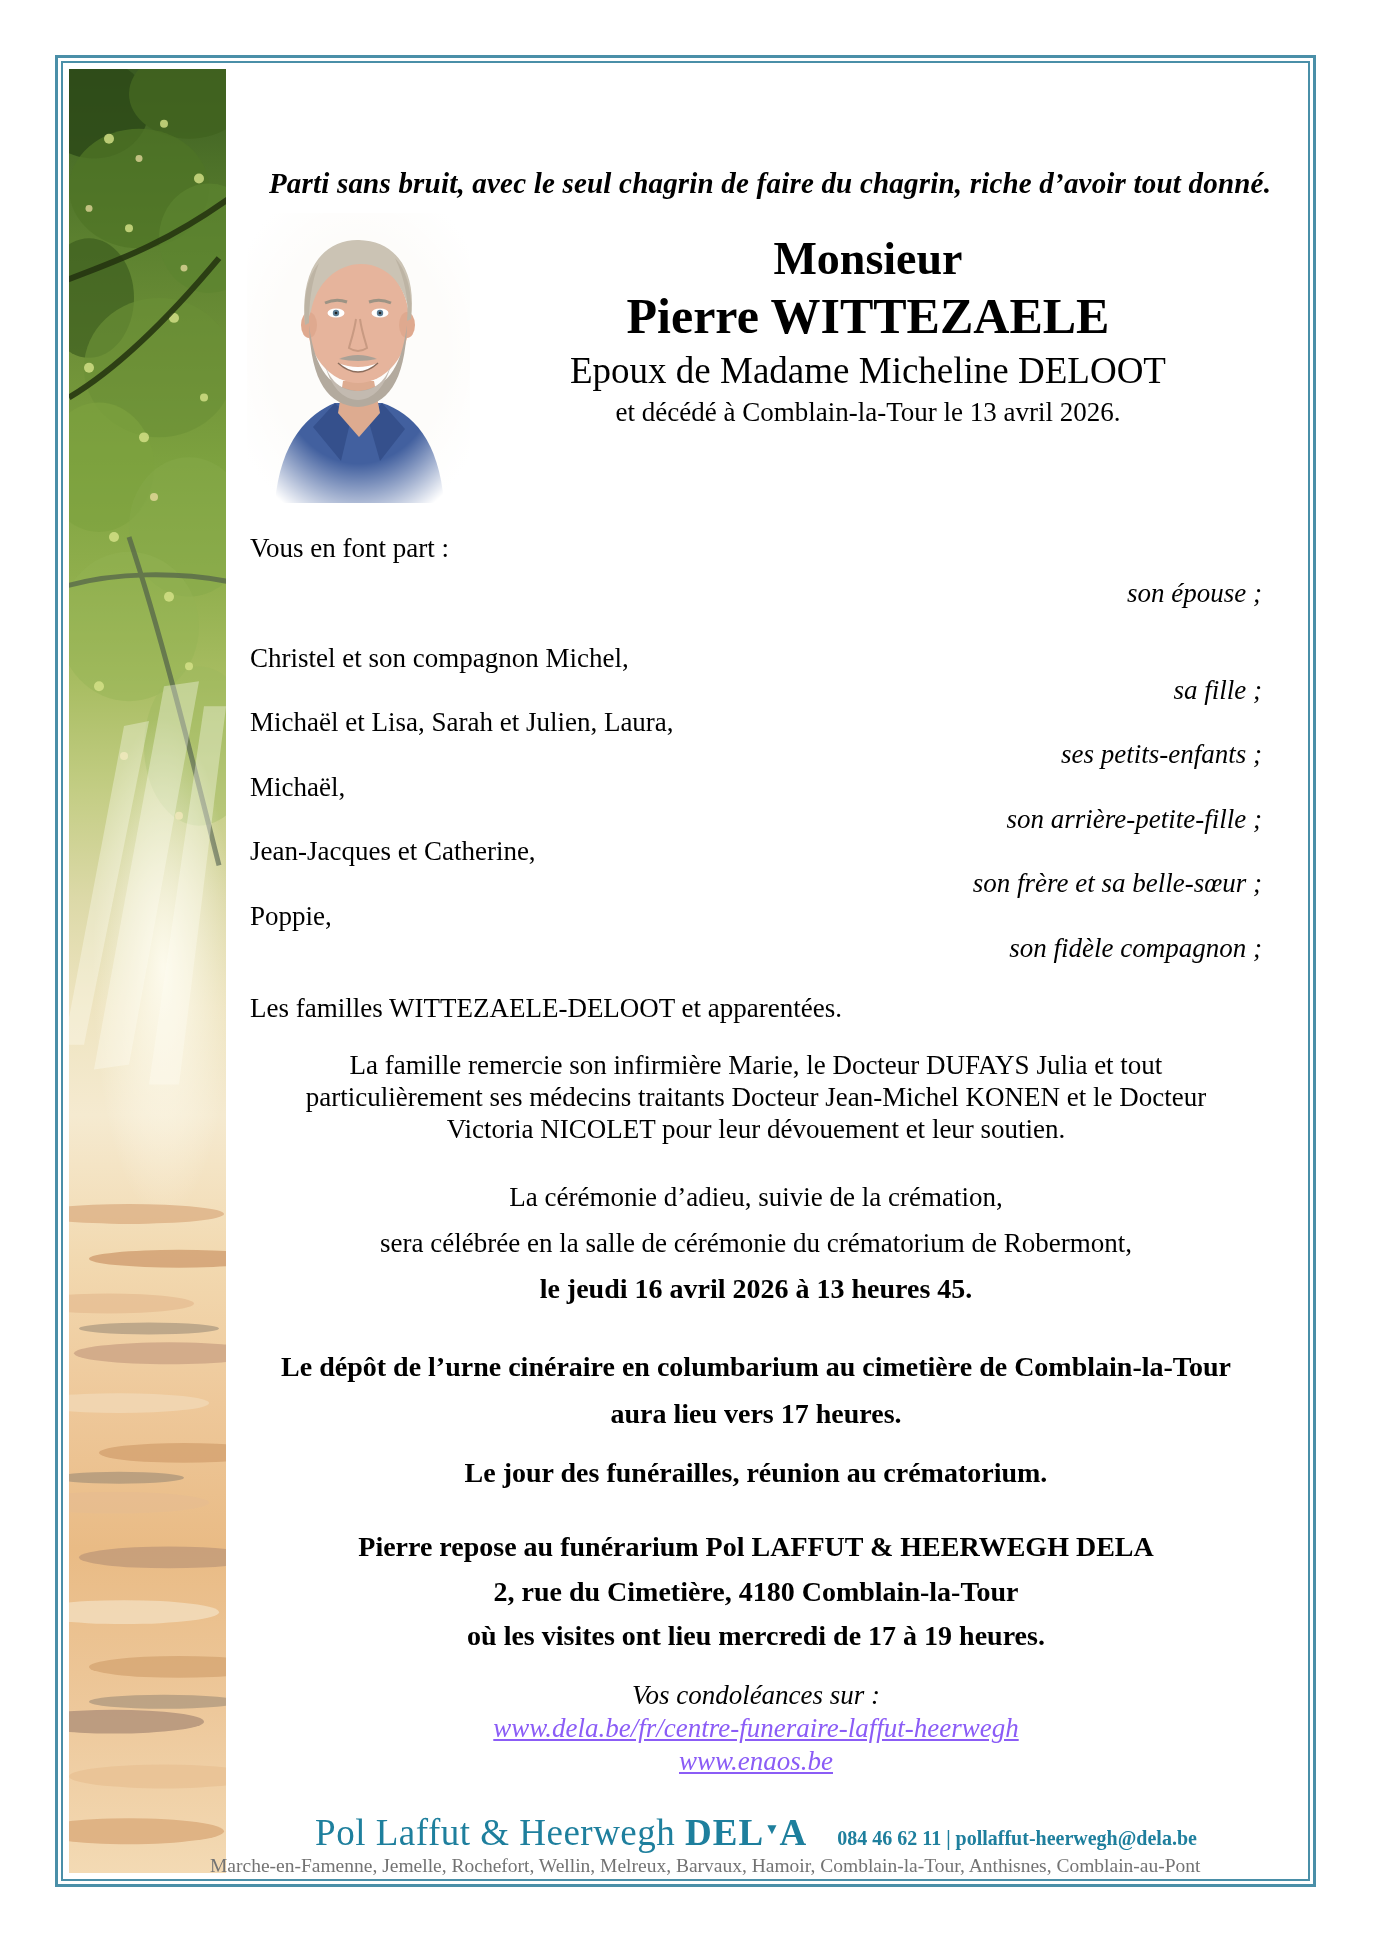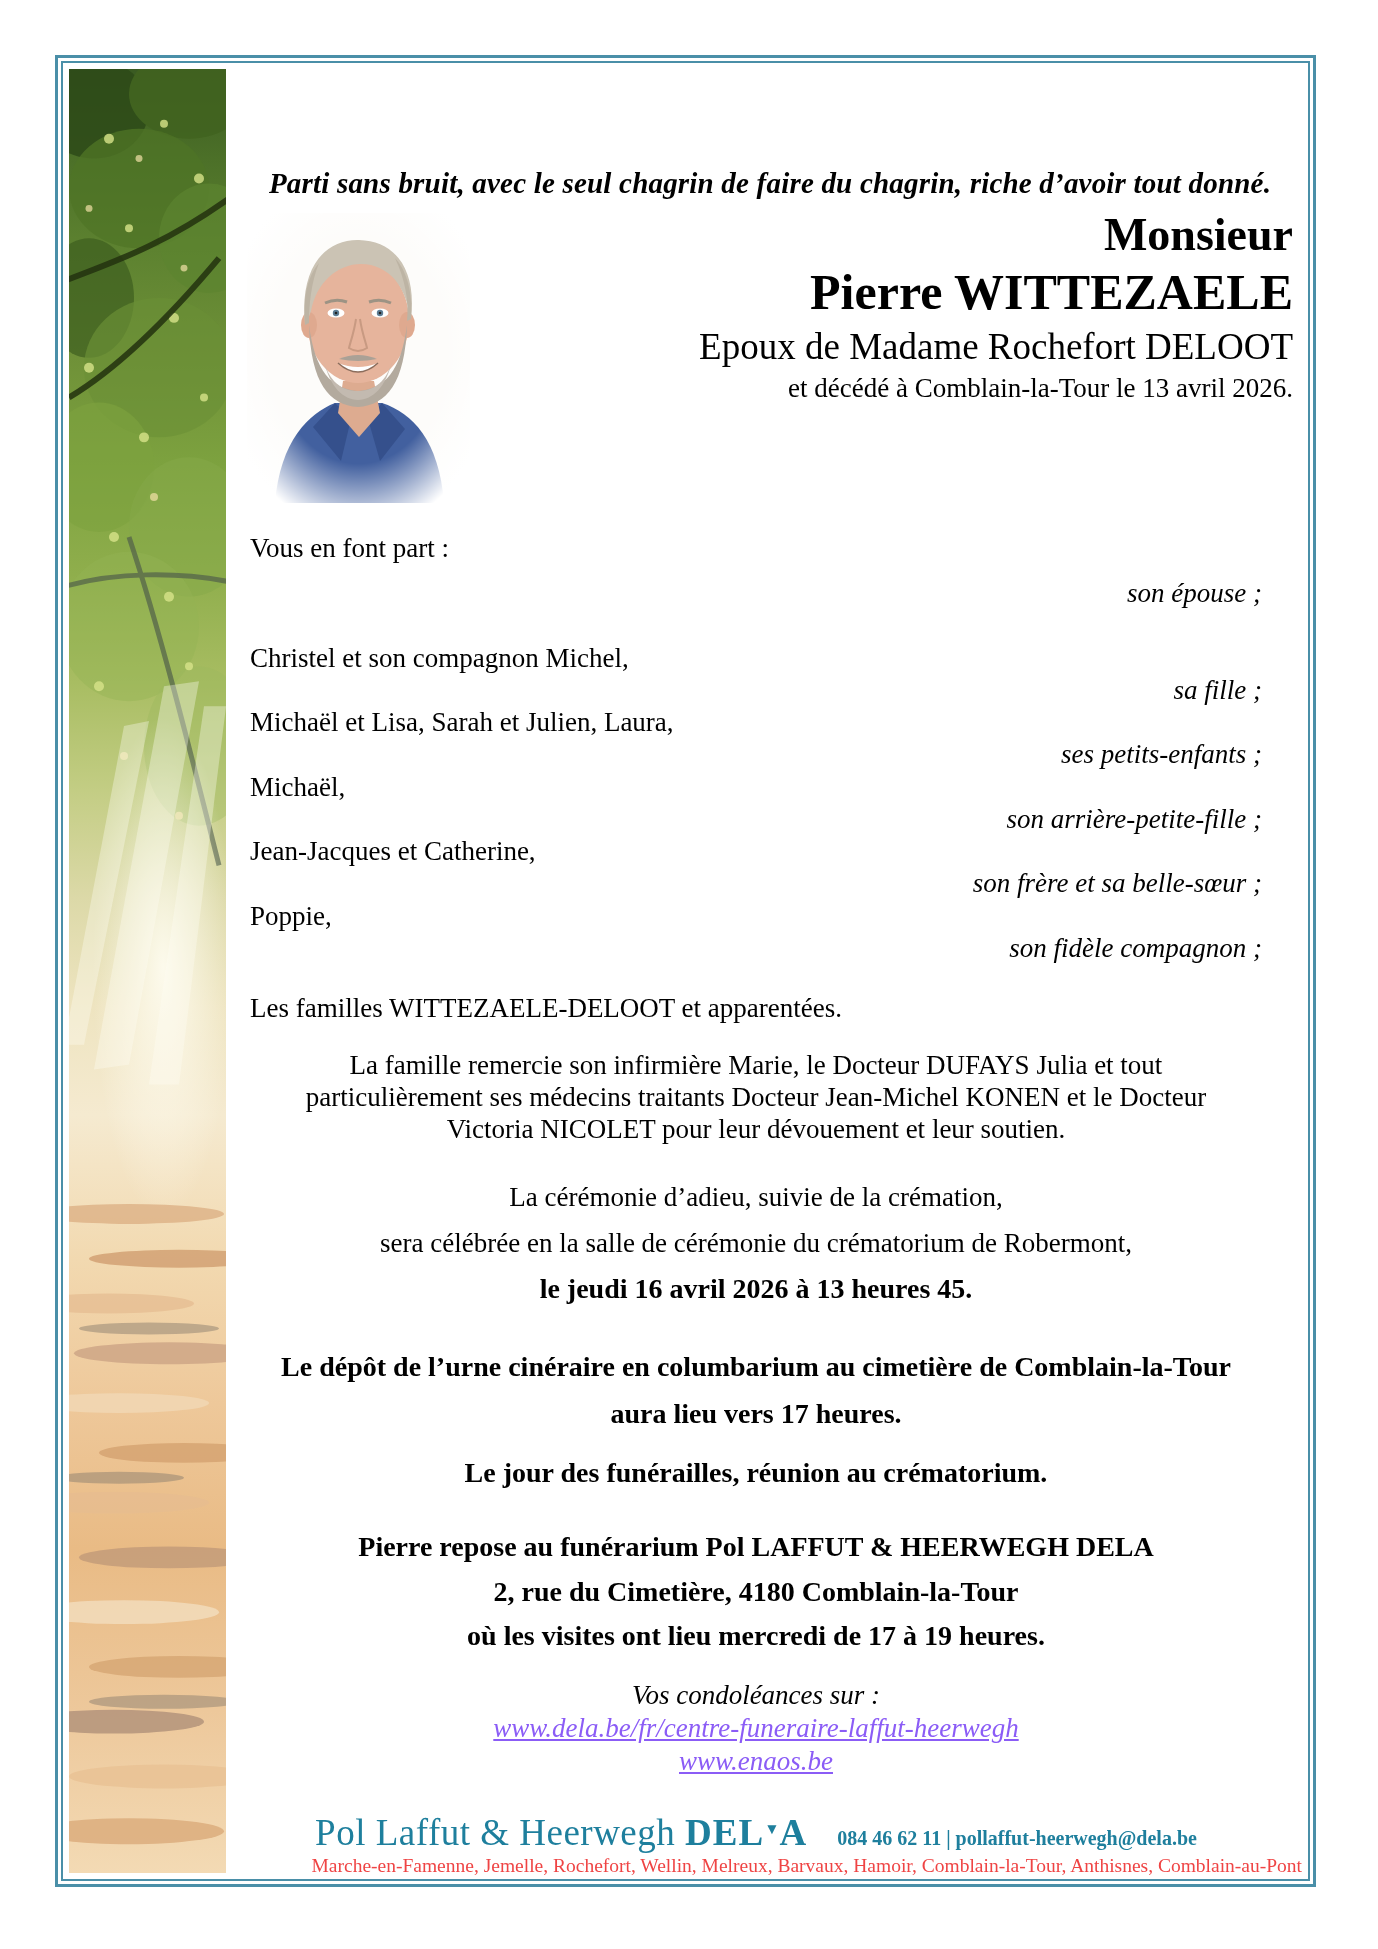--- a/index.html
+++ b/index.html
@@ -26,21 +26,21 @@
     position:absolute;left:167px;top:104px;width:1080px;text-align:center;
     font-size:29px;font-weight:bold;font-style:italic;letter-spacing:.2px;
   }
   
   .photo{
     position:absolute;left:184px;top:150px;width:223px;height:290px;
     box-shadow:inset 0 0 26px 18px #ffffff;background:#fdfdfb;
   }
   .photo svg{display:block;width:100%;height:100%;}
   
-  .title-block{position:absolute;left:380px;top:144px;width:850px;text-align:right;}
+  .title-block{position:absolute;left:380px;top:168px;width:850px;text-align:center;}
   .t-salutation{font-size:46px;font-weight:bold;line-height:1.2;}
   .t-name{font-size:50px;font-weight:bold;line-height:1.2;}
   .t-spouse{font-size:37px;line-height:1.25;margin-top:2px;}
   .t-born{font-size:27px;line-height:1.35;margin-top:16px;}
   .t-died{font-size:27px;line-height:1.35;}
   
   .vous-intro{position:absolute;left:187px;top:470px;font-size:27px;}
   .family-list{position:absolute;left:187px;top:514px;width:1012px;}
   .family-row{height:64.6px;}
   .family-names{font-size:27px;line-height:32px;text-align:left;}
@@ -60,22 +60,22 @@
   
   .footer-line{
     position:absolute;left:147px;top:1748px;width:1092px;
     display:flex;justify-content:center;align-items:baseline;gap:30px;white-space:nowrap;
   }
   .logo{color:#1e7f9d;font-size:37px;letter-spacing:.5px;}
   .logo .dela{font-weight:bold;letter-spacing:1px;}
   .logo .tri{font-size:0.42em;vertical-align:0.72em;letter-spacing:0;}
   .contact{color:#1e7f9d;font-size:20px;font-weight:bold;}
   .towns{
-    position:absolute;left:147px;top:1792px;width:1092px;text-align:right;
-    color:#ef4444;font-size:19.5px;
+    position:absolute;left:147px;top:1792px;width:1092px;text-align:left;
+    color:#737373;font-size:19.5px;
   }
 </style>
 </head>
 <body>
 
 <div class="page">
   <div class="frame-outer">
     <div class="frame-inner">
       <div class="inner-area">
 
@@ -230,21 +230,21 @@
             <path d="M58,112 C56,84 60,64 72,50 C64,70 62,92 62,110 Z" fill="#bdb4a4"></path>
             <path d="M164,106 C166,80 160,58 148,45 C158,66 162,88 160,108 Z" fill="#bdb4a4"></path>
 
             <rect width="223" height="290" fill="url(#vig)"></rect>
           </svg>
         </div>
 
         <div class="title-block">
           <div class="t-salutation">Monsieur</div>
           <div class="t-name">Pierre WITTEZAELE</div>
-          <div class="t-spouse">Epoux de Madame Rochefort DELOOT</div>
+          <div class="t-spouse">Epoux de Madame Micheline DELOOT</div>
           <div class="t-died">et décédé à Comblain-la-Tour le 13 avril 2026.</div>
         </div>
 
         <div class="vous-intro">Vous en font part :</div>
 
         <div class="family-list">
           <div class="family-row">
             <div class="family-relation">son épouse ;</div>
           </div>
           <div class="family-row">

